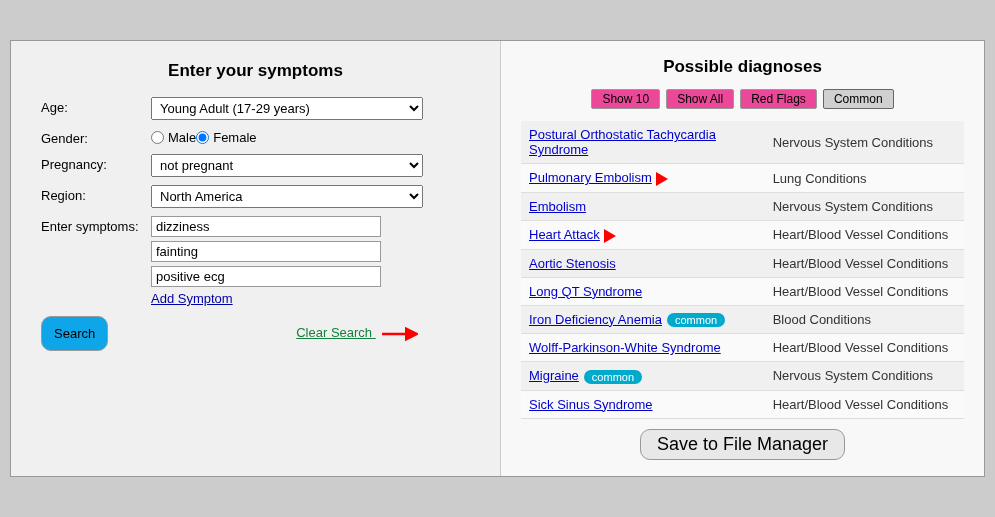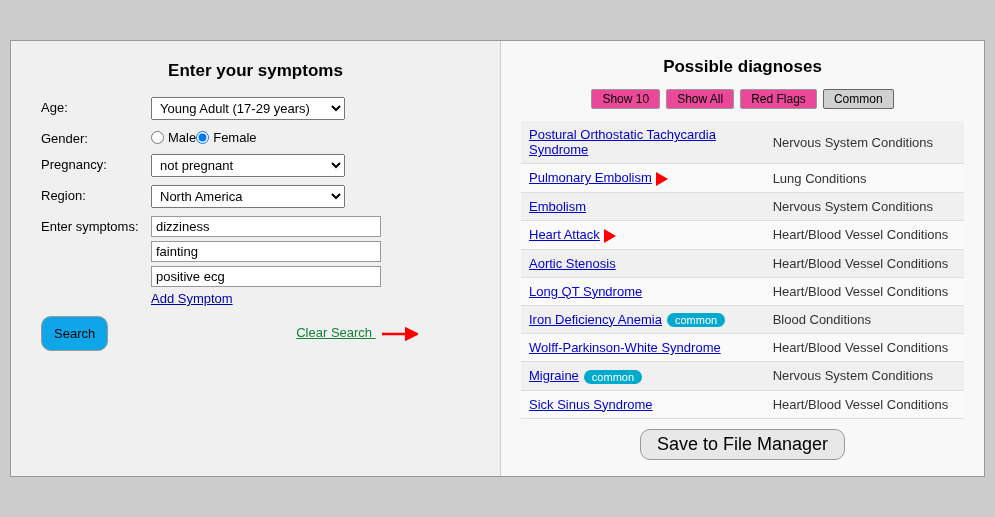--- a/index.html
+++ b/index.html
@@ -44,21 +44,21 @@
       text-align: left;
       padding-top: 3px;
       font-size: 13px;
       color: #000;
       flex-shrink: 0;
     }
     .form-control-wrap {
       flex: 1;
     }
     select {
-      width: 194px;
+      width: 272px;
       font-size: 13px;
       padding: 2px 4px;
     }
     .radio-group {
       display: flex;
       align-items: center;
       padding-top: 2px;
     }
     .radio-group label {
       display: flex;

